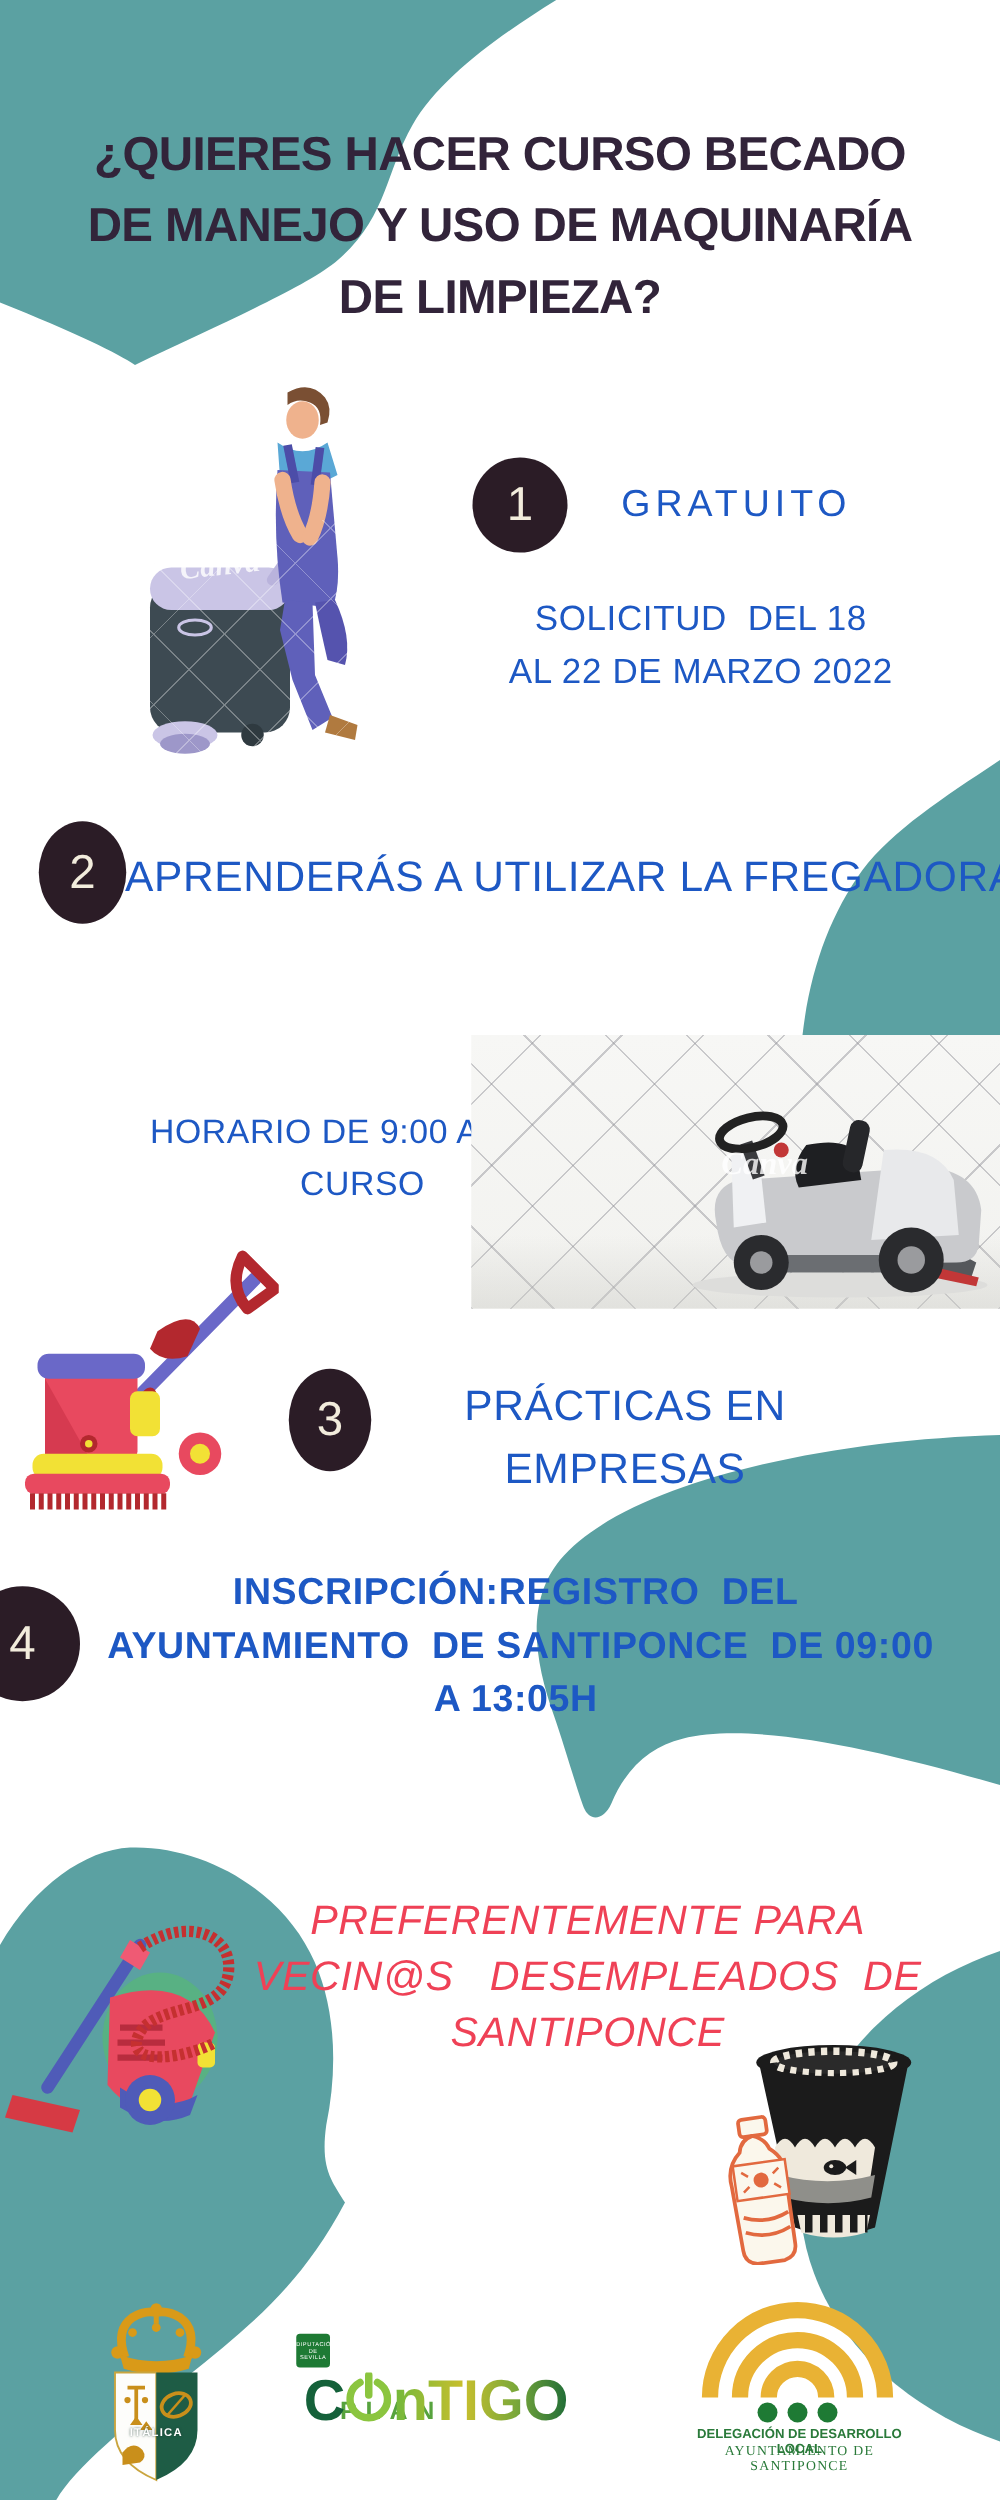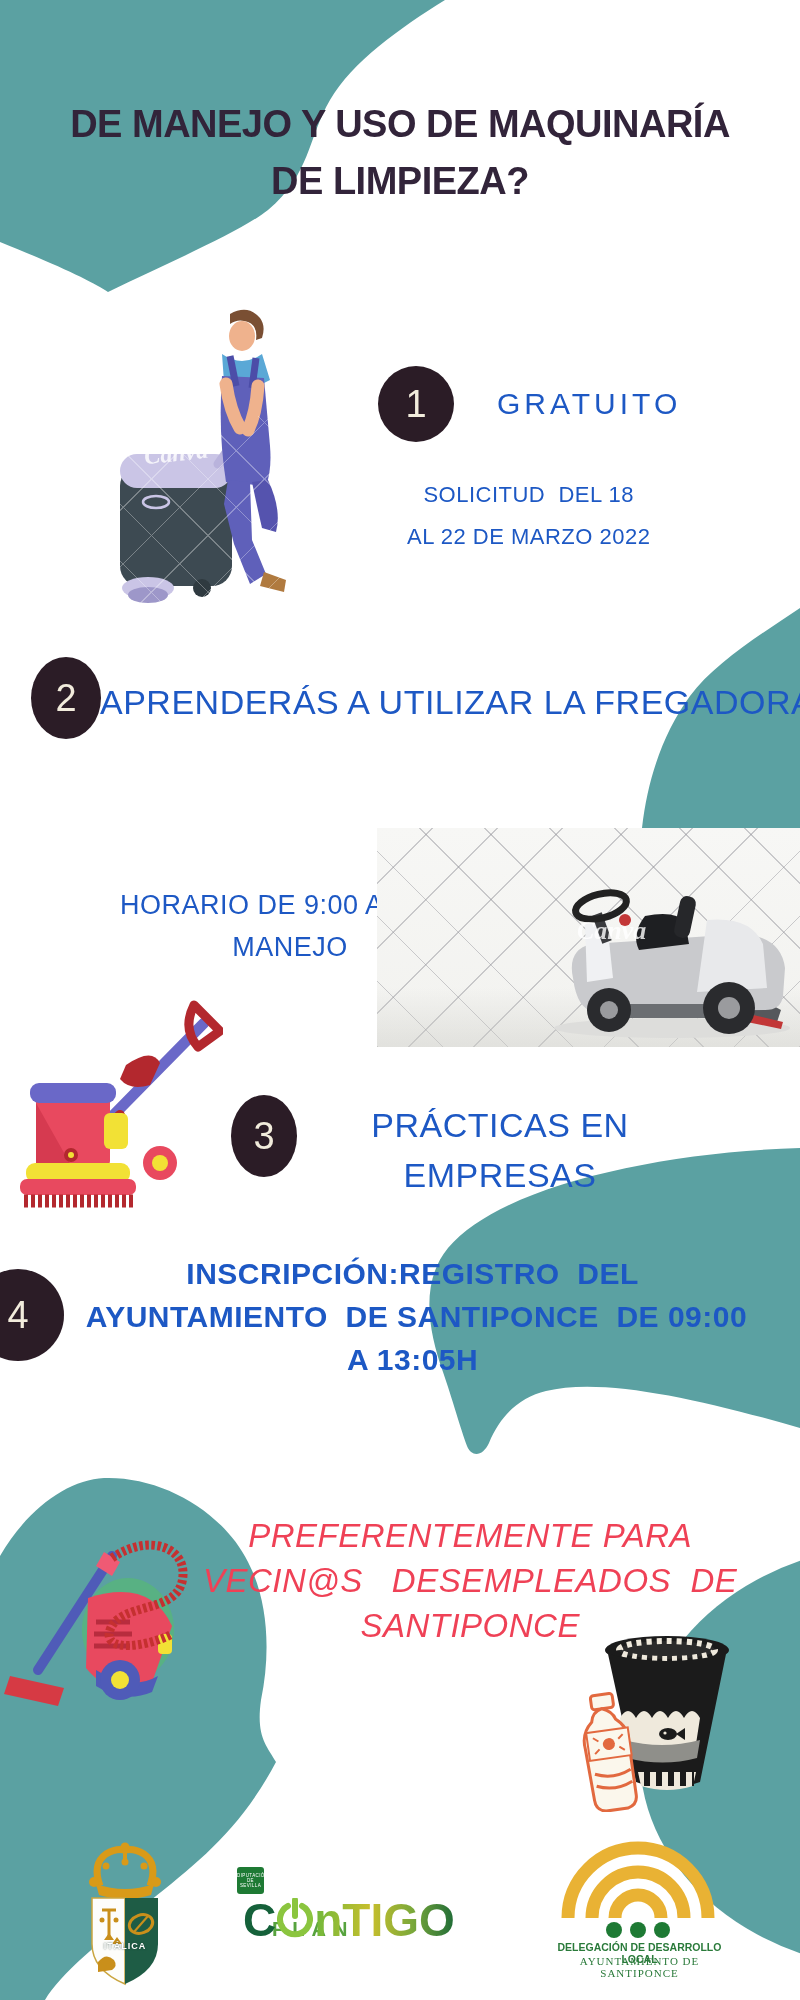--- a/index.html
+++ b/index.html
@@ -8,21 +8,21 @@
   .abs{position:absolute;}
   .pre{white-space:pre;text-align:center;}
   
   .title{left:0;top:96px;width:800px;text-align:center;color:#32243a;font-weight:700;
          font-size:38px;line-height:57px;letter-spacing:-0.5px;}
   .blue{color:#1d58c4;letter-spacing:0.5px;}
   .red{color:#ef4156;letter-spacing:0.5px;}
   .num-circle{background:#2b1c26;border-radius:50%;color:#f2ecdc;display:flex;
               align-items:center;justify-content:center;font-size:38px;font-weight:400;}
   .step1-label{left:497px;top:387px;font-size:30px;letter-spacing:4px;}
-  .step1-detail{left:407px;top:474px;font-size:22px;line-height:42px;}
+  .step1-detail{left:407px;top:474px;font-size:28px;line-height:42px;}
   .step2-text{left:100px;top:680px;width:700px;text-align:center;font-size:34px;line-height:44px;}
   .schedule{left:90px;top:884px;width:400px;text-align:center;font-size:27px;line-height:42px;}
   .step3-text{left:300px;top:1100px;width:400px;text-align:center;font-size:34px;line-height:50px;}
   .step4-text{left:78px;top:1252px;font-size:30px;line-height:43px;}
   .preference{left:203px;top:1513px;font-size:33px;line-height:45px;}
   
   .photo{left:377px;top:828px;width:423px;height:219px;overflow:hidden;z-index:3;
      background:
       repeating-linear-gradient(45deg, rgba(145,145,152,.45) 0 1.3px, transparent 1.3px 46px),
       repeating-linear-gradient(-45deg, rgba(145,145,152,.45) 0 1.3px, transparent 1.3px 46px),
@@ -60,20 +60,21 @@
 
 <svg class="abs" style="left:0;top:0;z-index:0;" width="800" height="2000" viewBox="0 0 800 2000">
   <path fill="#5ba1a2" d="M0,0 L445,0 C400,28 352,62 330,100 C308,138 310,175 268,210 C240,232 170,262 108,292 C95,283 60,266 0,242 Z"></path>
   <path fill="#5ba1a2" d="M800,608 C758,636 714,664 690,696 C664,732 648,776 642,828 L800,828 Z"></path>
   <path fill="#5ba1a2" d="M800,1148 C660,1152 500,1186 448,1248 C420,1282 428,1330 443,1372 C452,1398 461,1430 467,1446 C472,1458 483,1456 489,1443 C501,1414 521,1397 546,1391 C602,1377 700,1399 800,1428 Z"></path>
   <ellipse fill="#5ba1a2" cx="902" cy="1757" rx="262" ry="213"></ellipse>
   <path fill="#5ba1a2" d="M0,1556 C28,1508 68,1480 104,1478 C160,1476 222,1510 248,1562 C268,1600 271,1652 261,1700 C256,1736 266,1745 276,1762 C240,1830 198,1862 150,1901 C101,1941 60,1974 45,2000 L0,2000 Z"></path>
 </svg>
 
 <div class="abs title" style="z-index:2;">
+  <div>¿QUIERES HACER CURSO BECADO</div>
   <div>DE MANEJO Y USO DE MAQUINARÍA</div>
   <div>DE LIMPIEZA?</div>
 </div>
 
 <div class="abs" style="left:118px;top:296px;width:180px;height:345px;z-index:2;">
   <svg width="180" height="345" viewBox="0 0 180 345">
     <rect x="2" y="170" width="112" height="120" rx="20" fill="#3d4a52"></rect>
     <rect x="2" y="158" width="112" height="34" rx="17" fill="#cac5e6"></rect>
     <ellipse cx="30" cy="292" rx="26" ry="11" fill="#cac5e6"></ellipse>
     <ellipse cx="30" cy="299" rx="20" ry="8" fill="#9d97c9"></ellipse>
@@ -130,21 +131,21 @@
     <circle cx="232" cy="182" r="22" fill="#2a2b2e"></circle>
       <circle cx="232" cy="182" r="9" fill="#9a9b9e"></circle>
     <circle cx="352" cy="180" r="26" fill="#2a2b2e"></circle>
       <circle cx="352" cy="180" r="11" fill="#9a9b9e"></circle>
   </svg>
   <span class="abs watermark" style="left:200px;top:88px;font-size:26px;">Canva</span>
 </div>
 
 <div class="abs blue schedule" style="z-index:2;">
   <div class="pre">HORARIO DE 9:00 A 14:00</div>
-  <div class="pre">MANEJO</div>
+  <div class="pre">CURSO</div>
 </div>
 
 <div class="abs" style="left:8px;top:995px;width:215px;height:215px;z-index:2;">
   <svg width="215" height="215" viewBox="0 0 215 215">
     <path d="M78,148 L196,28" stroke="#6a68c8" stroke-width="11" stroke-linecap="round"></path>
     <path d="M186,10 L212,36 L190,52 Q174,34 186,10 z" fill="none" stroke="#b3282e" stroke-width="9" stroke-linejoin="round"></path>
     <path d="M118,70 q26,-18 34,-2 l-10,22 q-20,6 -30,-6 z" fill="#b3282e"></path>
     <path d="M70,158 L112,120" stroke="#b3282e" stroke-width="10" stroke-linecap="round"></path>
     <rect x="28" y="98" width="74" height="74" rx="6" fill="#e8495f"></rect>
     <path d="M28,108 l36,64 h-36 z" fill="#d63a50"></path>

